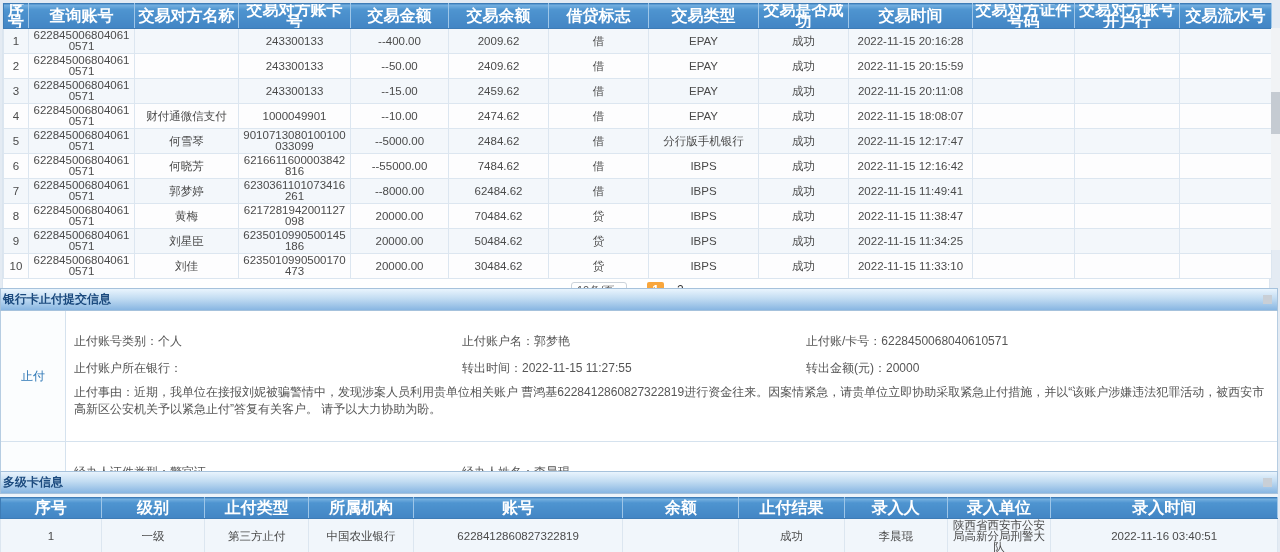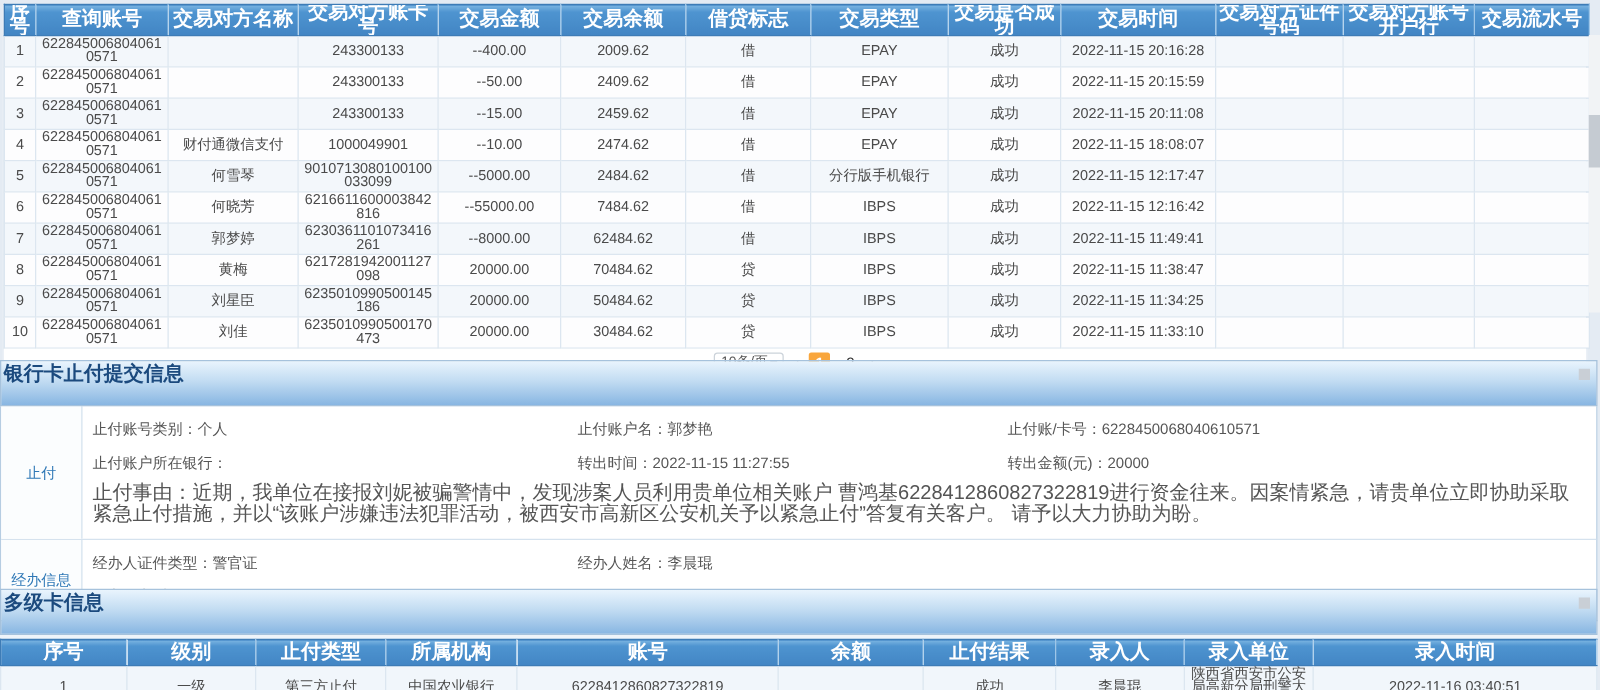--- a/index.html
+++ b/index.html
@@ -40,36 +40,36 @@
     border-left:3px solid transparent; border-right:3px solid transparent; border-top:4px solid #9aa3ab; }
   .pg-arrow { color:#7a8288; font-size:13px; line-height:13px; cursor:default; }
   .page-num { font-size:12px; color:#333; padding:1px 5px; }
   .page-num.current { background:#f9a63c; color:#fff; border-radius:2px; font-weight:bold; }
 
   
   .panel { position:absolute; left:0; width:1278px; }
   .p1 { top:288px; }
   .p2 { top:471px; }
   .panel-header {
-    position:relative; height:37px; line-height:21px; padding-left:2px;
+    position:relative; height:23px; line-height:21px; padding-left:2px;
     background:linear-gradient(180deg,#e9f4fd 0%,#c2dcf2 45%,#88b6e2 100%);
-    border:1px solid #a6c2dc; color:#1b4a7e; font-size:16px; font-weight:bold;
+    border:1px solid #a6c2dc; color:#1b4a7e; font-size:12px; font-weight:bold;
   }
   .corner-sq { position:absolute; right:5px; top:6px; width:9px; height:9px; background:#c9cfd6; }
   .panel-body { background:#fff; border:1px solid #b6cde2; border-top:none; }
   .group { display:flex; border-bottom:1px solid #d5e2ee; }
   .group:last-child { border-bottom:none; }
   .group-label {
     width:65px; flex:none; display:flex; align-items:center; justify-content:center;
     color:#2f78b6; font-size:12px; border-right:1px solid #d5e2ee; background:#fbfdfe;
   }
-  .group-content { flex:1; padding:5px 8px; }
+  .group-content { flex:1; padding:17px 8px; }
   .field-row { display:grid; grid-template-columns:388px 344px 1fr; height:27px; align-items:center; }
   .field { font-size:12px; color:#555; white-space:nowrap; overflow:hidden; }
-  .reason { font-size:16px; color:#555; line-height:17px; padding:2px 2px 6px 0; min-height:38px; }
+  .reason { font-size:12px; color:#555; line-height:17px; padding:2px 2px 6px 0; min-height:38px; }
 
   
   .p2 .panel-body { background:#eef4fa; border:none; padding-top:3px; }
   .multi thead th { height:21px; }
   .multi tbody td { background:#fff;margin-top:47px; }
   .multi tbody tr:nth-child(odd) td { background:#f1f6fb; }
 
   
   .sb-track { position:absolute; right:0; top:28px; width:9px; height:222px; background:#f1f3f5; }
   .sb-thumb { position:absolute; right:0; top:92px; width:9px; height:42px; background:#c5cbd2; }

